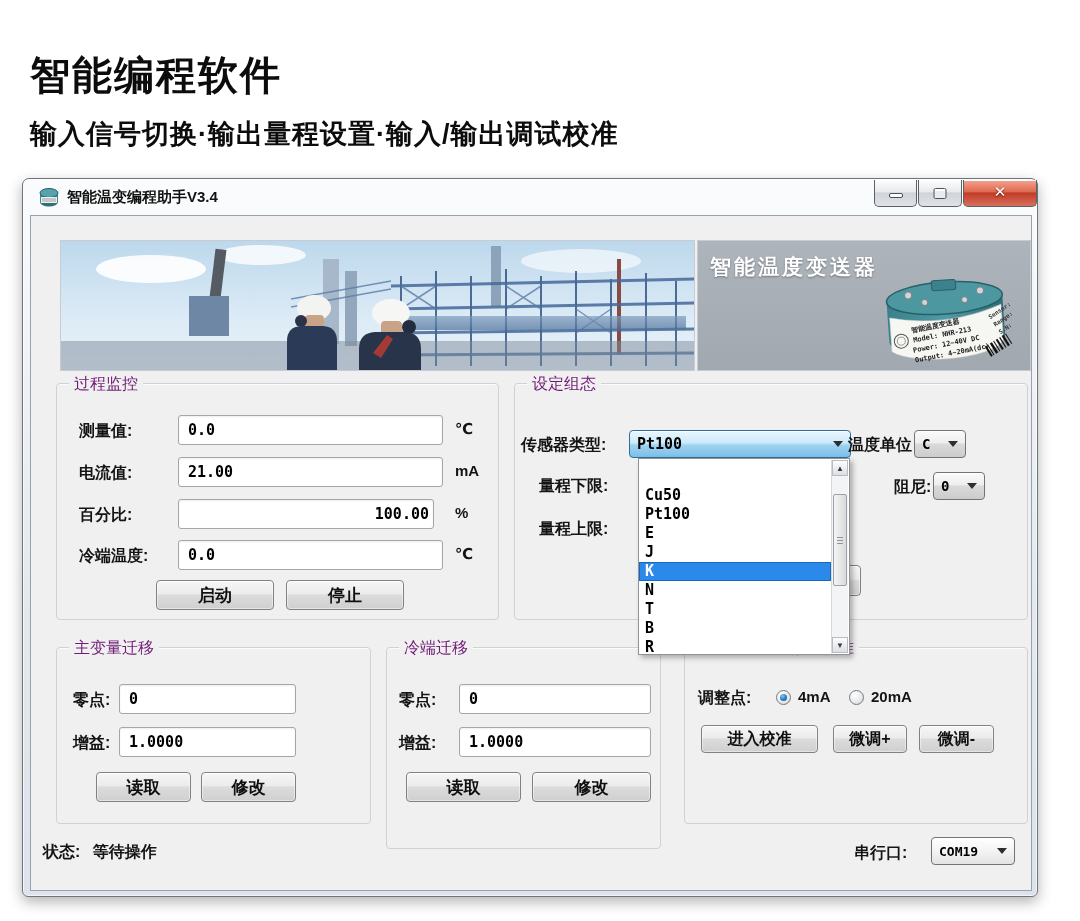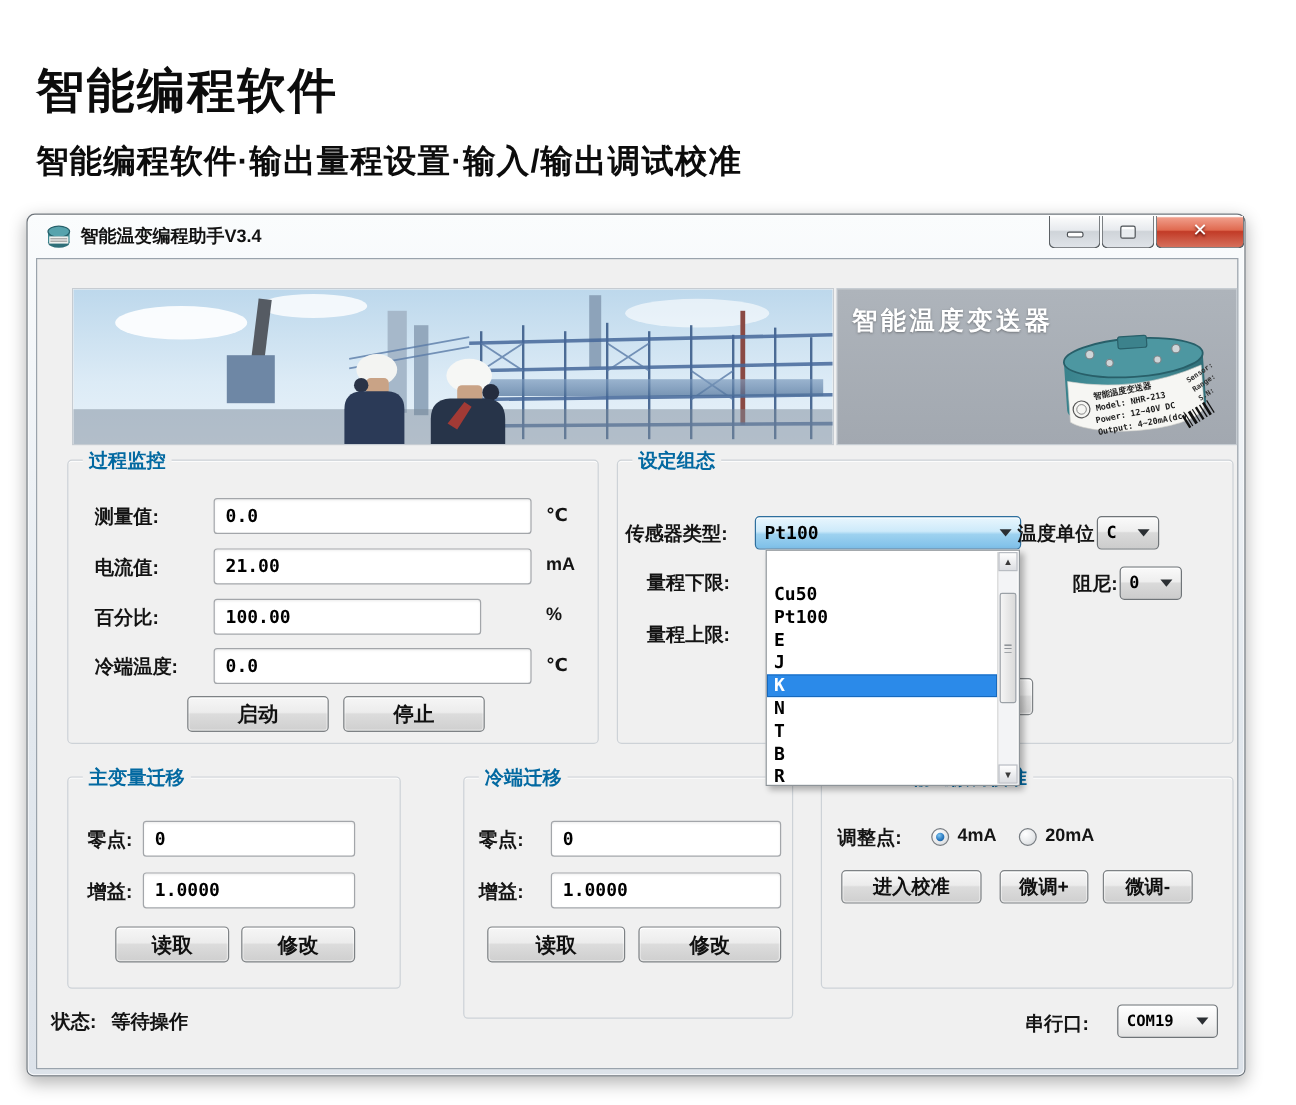--- a/index.html
+++ b/index.html
@@ -35,21 +35,21 @@
     background:#f0f0f0; border:1px solid #9aa3ac; }
 
   
   .banner-photo { position:absolute; left:30px; top:25px; width:633px; height:129px; overflow:hidden; box-shadow:0 0 0 1px #c6ccd2; }
   .banner-side { position:absolute; left:667px; top:25px; width:332px; height:129px; background:linear-gradient(180deg,#aeb4bb,#a2a8b0); box-shadow:0 0 0 1px #c6ccd2; }
   .banner-title { position:absolute; left:12px; top:12px; font-size:21px; font-weight:700; color:#fff; letter-spacing:3px; text-shadow:0 1px 2px rgba(0,0,0,.35); }
   .device-svg { position:absolute; right:4px; bottom:2px; }
 
   
   .group { position:absolute; border:1px solid #cdd2d7; border-radius:4px; box-shadow:inset 0 1px 0 rgba(255,255,255,.8); }
-  .legend { position:absolute; top:-10px; left:12px; background:#f0f0f0; padding:0 5px; font-size:16px; font-weight:700; color:#0369a1; white-space:nowrap; }
+  .legend { position:absolute; top:-10px; left:12px; background:#f0f0f0; padding:0 5px; font-size:16px; font-weight:400; color:#701a75; white-space:nowrap; }
 
   .lbl { position:absolute; font-size:16px; font-weight:700; color:#141414; white-space:nowrap; }
   .unit { position:absolute; font-size:15px; font-weight:700; color:#141414; }
 
   .tfield { position:absolute; border:1px solid #a3a6aa; border-radius:3px; background:#fff;
     font-family:"DejaVu Sans Mono",monospace; font-weight:700; font-size:15px; color:#000;
     padding:0 4px 0 9px; box-shadow:inset 0 1px 2px rgba(0,0,0,.07); }
 
   .btn { position:absolute; display:flex; align-items:center; justify-content:center;
     border:1px solid #7e8285; border-radius:4px; color:#101010; font-weight:700; font-size:17px;
@@ -88,21 +88,21 @@
   .radio.sel::after { content:""; position:absolute; inset:3px; border-radius:50%;
     background:radial-gradient(circle at 38% 32%, #7fc6f2 0%, #2a79c0 55%, #134f86 100%); }
   .radio-label { font-size:15px; font-weight:700; color:#141414; }
 
   .status-text { position:absolute; font-size:16px; font-weight:700; color:#141414; }
 </style>
 </head>
 <body>
 
 <div class="page-heading">智能编程软件</div>
-<div class="page-subheading">智能编程软件·输出量程设置·输入/输出调试校准</div>
+<div class="page-subheading">输入信号切换·输出量程设置·输入/输出调试校准</div>
 
 <div class="win">
 
   <div class="titlebar">
     <svg class="app-icon" viewBox="0 0 22 22">
       <ellipse cx="11" cy="16" rx="9" ry="4.5" fill="#2f6f79"></ellipse>
       <rect x="2" y="7" width="18" height="9" fill="#3c8891"></rect>
       <ellipse cx="11" cy="7" rx="9" ry="4.5" fill="#57a3ad" stroke="#27606a" stroke-width="1"></ellipse>
       <rect x="3" y="11" width="16" height="6" fill="#eef0ee"></rect>
       <line x1="4" y1="13" x2="18" y2="13" stroke="#888" stroke-width="0.8"></line>
@@ -239,21 +239,21 @@
     </div>
     <div class="lbl" style="left:48px;top:205px;">测量值:</div>
     <input class="tfield" style="left: 147px; top: 199px; width: 265px; height: 30px;" value="0.0">
     <div class="unit" style="left:424px;top:204px;">℃</div>
 
     <div class="lbl" style="left:48px;top:247px;">电流值:</div>
     <input class="tfield" style="left: 147px; top: 241px; width: 265px; height: 30px;" value="21.00">
     <div class="unit" style="left:424px;top:246px;">mA</div>
 
     <div class="lbl" style="left:48px;top:289px;">百分比:</div>
-    <input class="tfield" style="left: 147px; top: 283px; width: 223px; height: 30px;" value="100.00">
+    <input class="tfield" style="left: 147px; top: 283px; width: 256px; height: 30px; text-align: right;" value="100.00">
     <div class="unit" style="left:424px;top:288px;">%</div>
 
     <div class="lbl" style="left:48px;top:330px;">冷端温度:</div>
     <input class="tfield" style="left: 147px; top: 324px; width: 265px; height: 30px;" value="0.0">
     <div class="unit" style="left:424px;top:329px;">℃</div>
 
     <div class="btn" style="left:125px;top:364px;width:118px;height:30px;">启动</div>
     <div class="btn" style="left:255px;top:364px;width:118px;height:30px;">停止</div>
 
     <div class="group" style="left:483px;top:167px;width:514px;height:237px;padding-left:28px;">
@@ -271,21 +271,21 @@
     </div>
     <div class="lbl" style="left:508px;top:260px;">量程下限:</div>
     <div class="lbl" style="left:863px;top:261px;">阻尼:</div>
     <div class="combo" style="left:902px;top:256px;width:52px;height:28px;">
       <span>0</span>
       <span class="arrow-down"></span>
     </div>
     <div class="lbl" style="left:508px;top:303px;">量程上限:</div>
     <div class="btn" style="left:715px;top:349px;width:115px;height:31px;"></div>
 
-    <div class="group" style="left:25px;top:431px;width:278px;height:177px;">
+    <div class="group" style="left:25px;top:431px;width:315px;height:177px;">
       <div class="legend">主变量迁移</div>
     </div>
     <div class="lbl" style="left:42px;top:474px;">零点:</div>
     <input class="tfield" style="left: 88px; top: 468px; width: 177px; height: 30px;" value="0">
     <div class="lbl" style="left:42px;top:517px;">增益:</div>
     <input class="tfield" style="left: 88px; top: 511px; width: 177px; height: 30px;" value="1.0000">
     <div class="btn" style="left:65px;top:556px;width:95px;height:30px;">读取</div>
     <div class="btn" style="left:170px;top:556px;width:95px;height:30px;">修改</div>
 
     <div class="group" style="left:355px;top:431px;width:275px;height:202px;">

